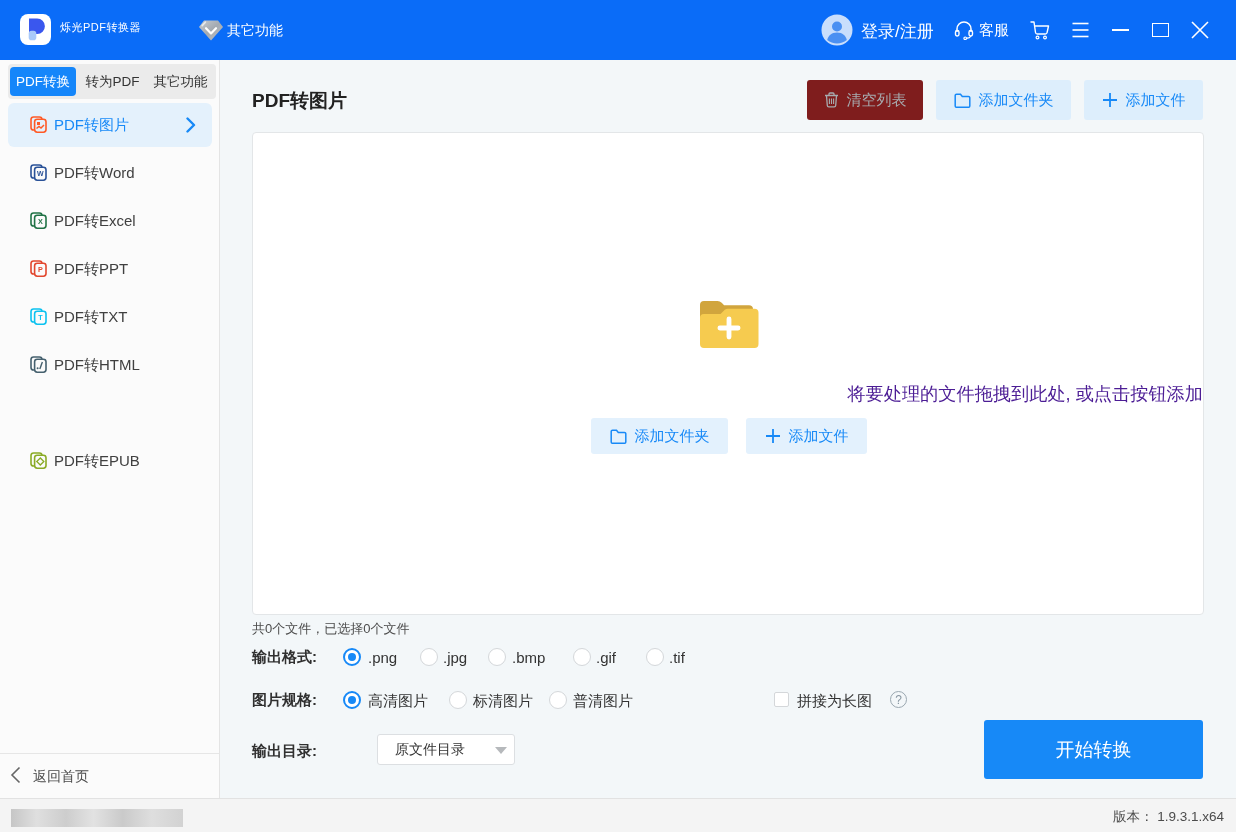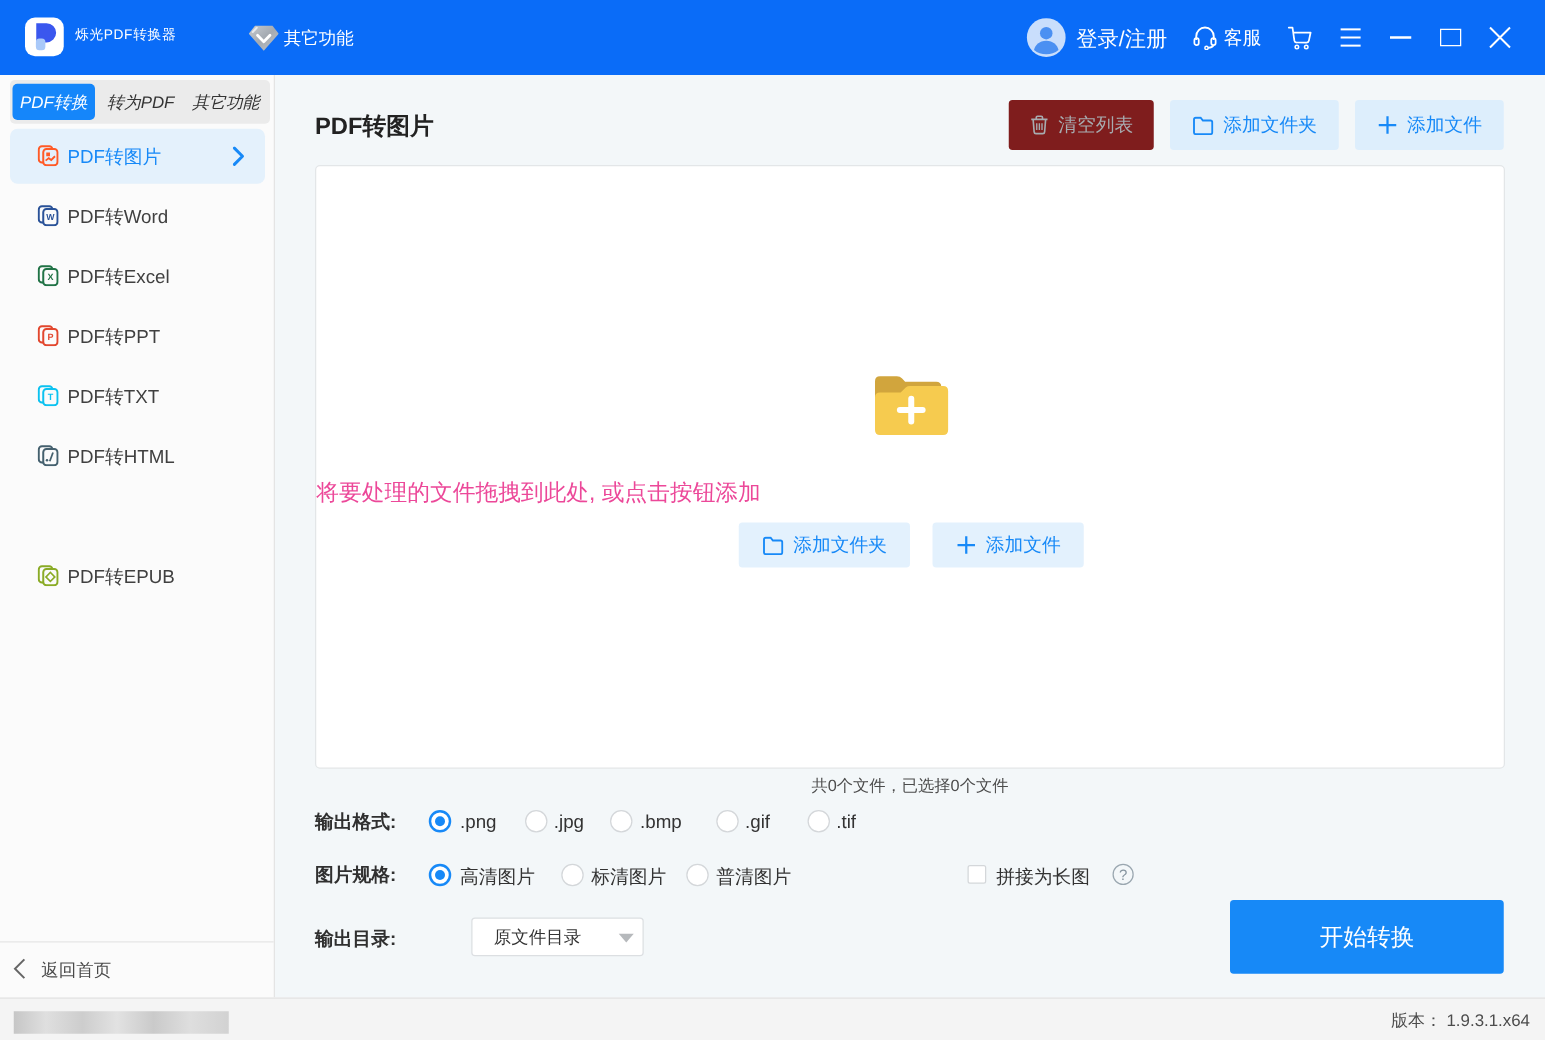--- a/index.html
+++ b/index.html
@@ -18,43 +18,43 @@
 .kefu-ic { position:absolute; left:954px; top:20px; }
 .kefu { position:absolute; left:979px; top:21px; font-size:15px; color:#fff; }
 .cart { position:absolute; left:1030px; top:20px; }
 .menu-ic { position:absolute; left:1072px; top:22px; }
 .win-min { position:absolute; left:1112px; top:29px; width:17px; height:2px; background:#fff; }
 .win-max { position:absolute; left:1152px; top:23px; width:17px; height:14px; border:1.5px solid #fff; }
 .win-close { position:absolute; left:1191px; top:21px; }
 
 
 .sidebar { position:absolute; left:0; top:60px; width:220px; height:738px; background:#fbfbfb; border-right:1px solid #e4e4e4; }
-.tabbar { position:absolute; left:8px; top:4px; width:208px; height:35px; background:#ebebeb; border-radius:4px;font-style:italic; }
+.tabbar { position:absolute; left:8px; top:4px; width:208px; height:35px; background:#ebebeb; border-radius:4px; }
 .tab-sel { position:absolute; left:2px; top:3px; width:66px; height:29px; background:#1586fa; border-radius:4px; color:#fff; font-size:13.5px; text-align:center; line-height:29px; }
 .tab { position:absolute; top:3px; height:29px; font-size:13.5px; color:#333; text-align:center; line-height:29px; width:67px; }
 .mitem { position:absolute; left:8px; width:204px; height:44px; border-radius:6px; }
 .mitem .ic { position:absolute; left:22px; top:13px; }
 .mitem .txt { position:absolute; left:46px; top:13px; font-size:15px; color:#404040; }
 .mitem.sel { background:#e4f1fc; }
 .mitem.sel .txt { color:#1789f7; }
 .sb-foot { position:absolute; left:0; top:693px; width:219px; height:45px; border-top:1px solid #e6e6e6; }
 .back-home { position:absolute; left:33px; top:14px; font-size:14px; color:#4a4a4a; }
 
 
 .main { position:absolute; left:220px; top:60px; width:1016px; height:738px; background:#f3f7f9; }
 .mtitle { position:absolute; left:32px; top:28px; font-size:19px; font-weight:bold; color:#222; }
 .hbtn { position:absolute; top:20px; height:40px; border-radius:3px; font-size:15px; display:flex; align-items:center; justify-content:center; }
 .hbtn-clear { left:587px; width:116px; background:#7f1d1d; color:#a7abaf; }
 .hbtn-blue { background:#ddeefc; color:#1789f7; }
 .hbtn svg { margin-right:8px; }
 .dropzone { position:absolute; left:32px; top:72px; width:952px; height:483px; background:#fff; border:1px solid #e3e6e8; border-radius:4px; }
-.dz-text { position:absolute; left:0; top:248px; width:100%; text-align:left; font-size:18.2px; color:#ec4899; }
+.dz-text { position:absolute; left:0; top:248px; width:100%; text-align:right; font-size:18.2px; color:#4c1d95; }
 .dz-btn { position:absolute; top:285px; height:36px; background:#e3f1fd; border-radius:3px; color:#1789f7; font-size:15px; display:flex; align-items:center; justify-content:center; }
 .dz-btn svg { margin-right:8px; }
-.count { position:absolute; left:0; top:560px; width:952px; margin-left:32px; text-align:center; font-size:13px; color:#4c4c4c; }
+.count { position:absolute; left:0; top:560px; width:952px; margin-left:32px; text-align:left; font-size:13px; color:#4c4c4c; }
 
 .optrow { position:absolute; left:32px; font-size:15px; color:#333; }
 .optlabel { font-weight:bold; color:#303030; }
 .radio { position:absolute; width:18px; height:18px; border-radius:50%; background:#fff; border:1px solid #d4d7da; }
 .radio.sel { border:2px solid #1789f7; }
 .radio.sel::after { content:""; position:absolute; left:3px; top:3px; width:8px; height:8px; border-radius:50%; background:#1789f7; }
 .rlabel { position:absolute; top:1px; font-size:15px; color:#333; white-space:nowrap; }
 .checkbox { position:absolute; width:15px; height:15px; border:1px solid #d4d7da; border-radius:2px; background:#fff; }
 .qmark { position:absolute; width:17px; height:17px; border:1px solid #9aa7b0; border-radius:50%; color:#8796a1; font-size:12px; text-align:center; line-height:16px; }
 .select { position:absolute; left:91px; top:-8px; width:138px; height:31px; background:#fff; border:1px solid #dcdfe2; border-radius:3px; line-height:29px; padding-left:17px; font-size:14px; color:#333;margin-left:34px; }

